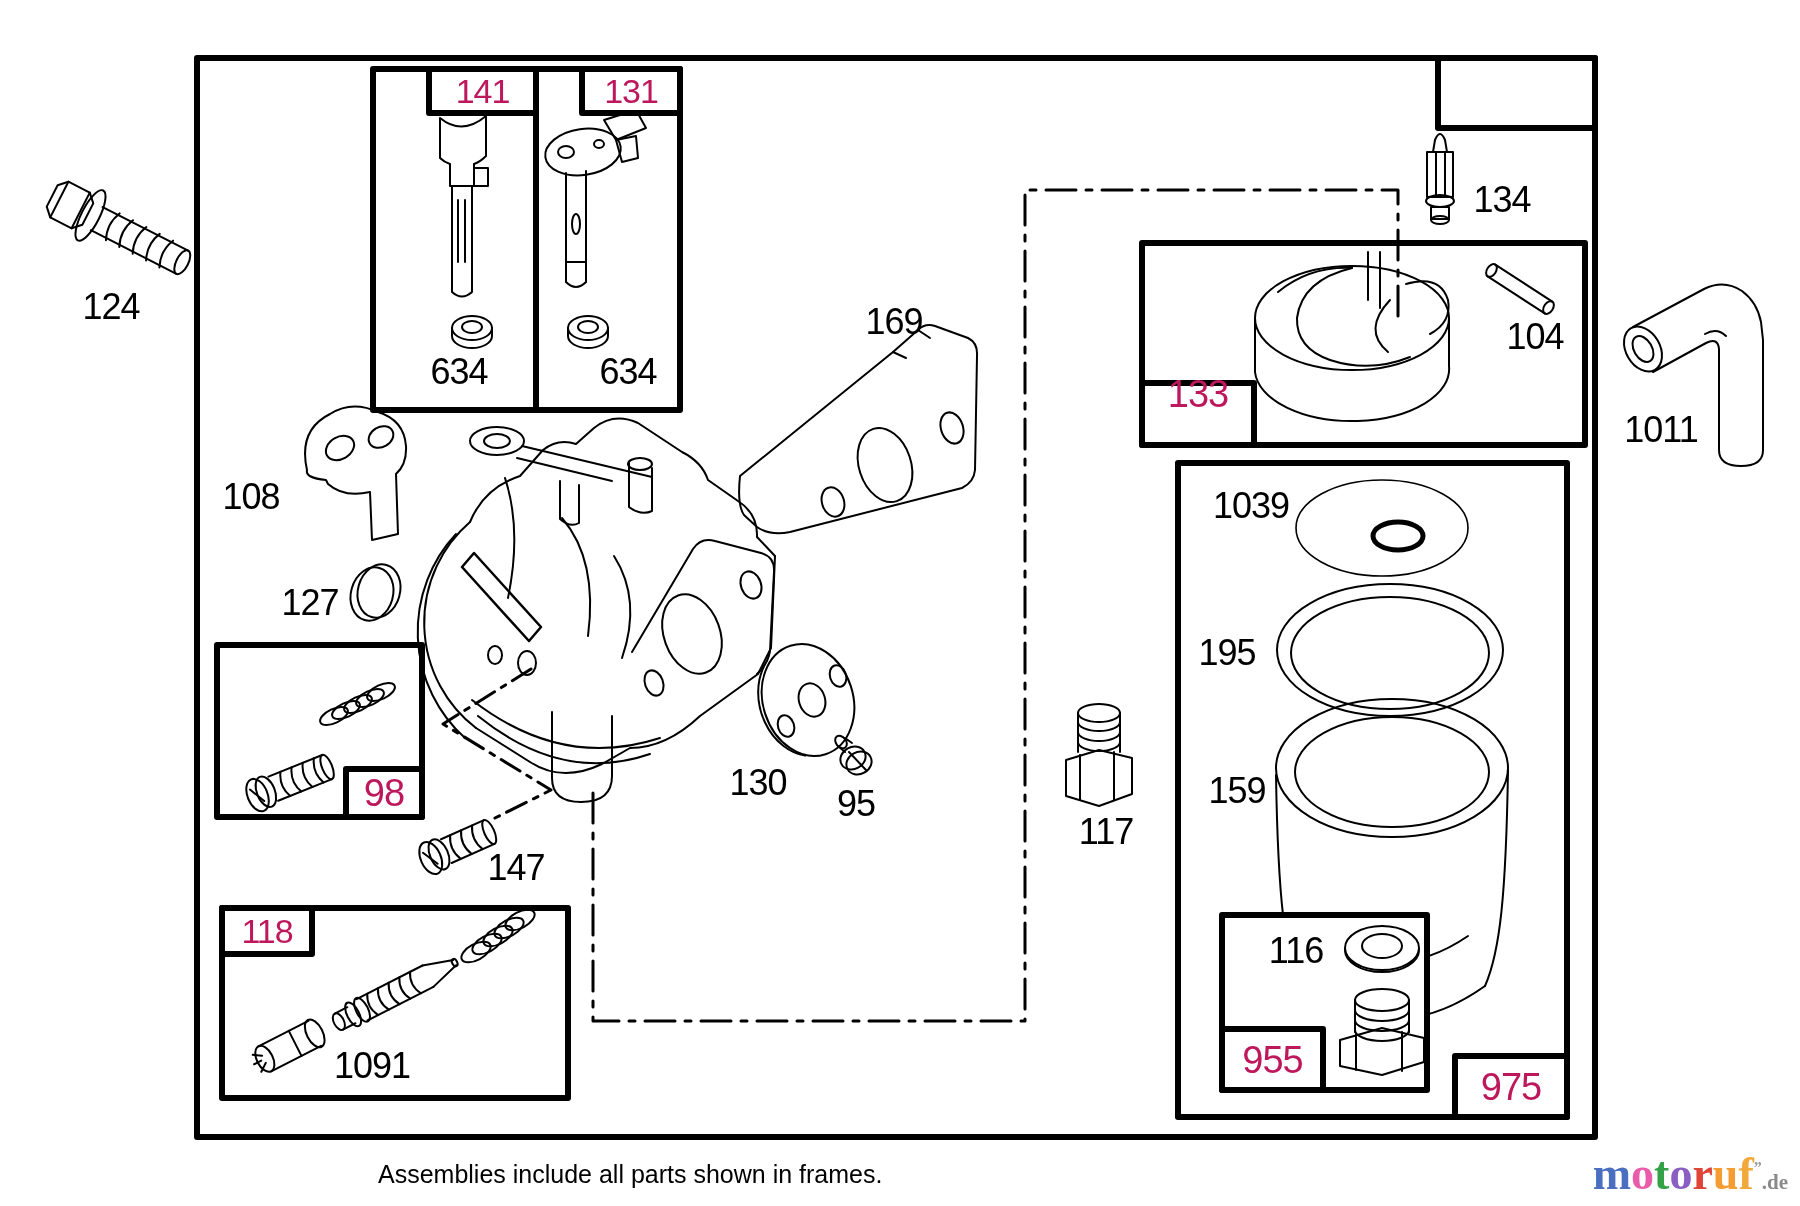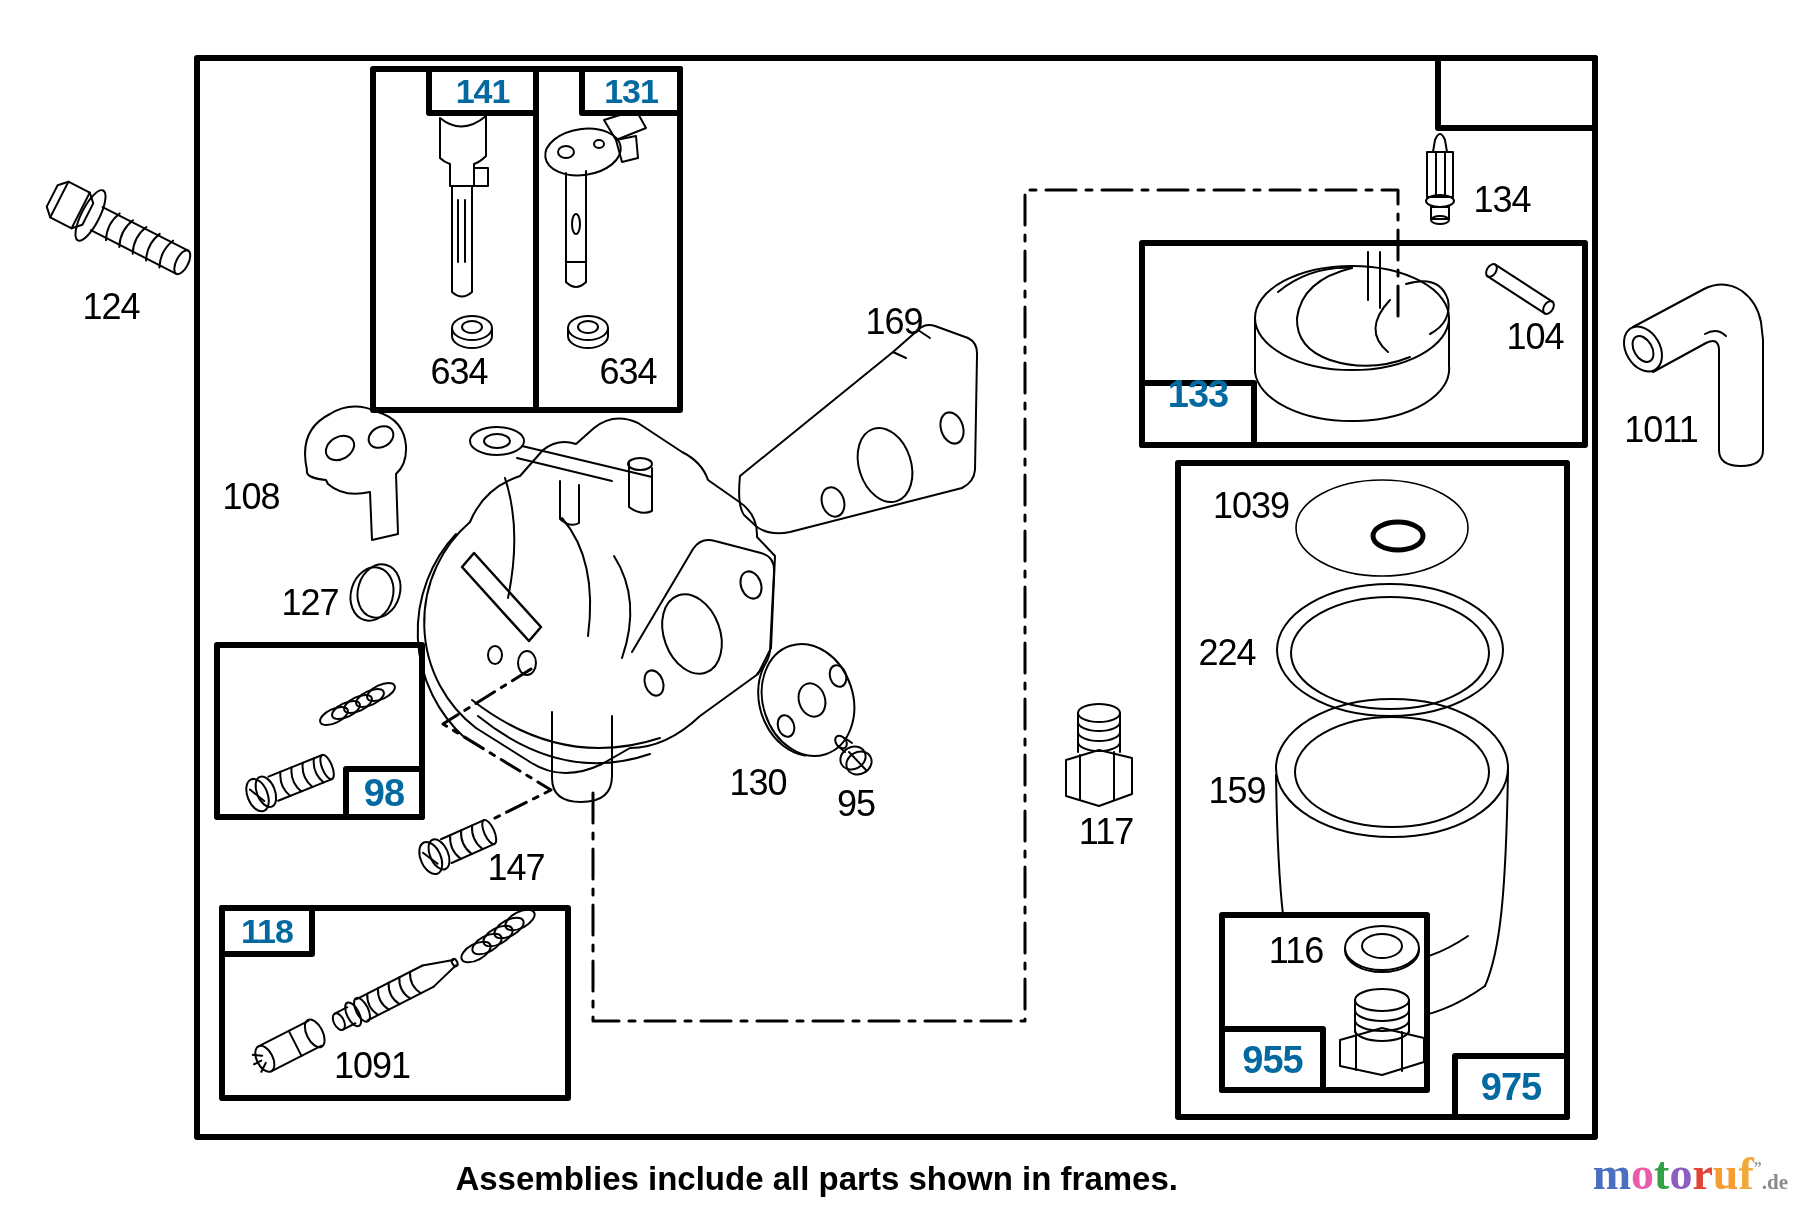--- a/index.html
+++ b/index.html
@@ -2,23 +2,23 @@
 <html><head>
 <meta charset="utf-8">
 <style>
   html,body{margin:0;padding:0;background:#fff;}
   .stage{position:relative;width:1800px;height:1206px;background:#fff;overflow:hidden;
          font-family:"Liberation Sans","DejaVu Sans",sans-serif;}
   .stage svg{position:absolute;left:0;top:0;}
   .pl{position:absolute;transform:translate(-50%,-50%);font-weight:normal;font-size:36px;
       letter-spacing:-1px;color:#000;white-space:nowrap;line-height:1;}
   .bx{position:absolute;display:flex;align-items:center;justify-content:center;
-      font-weight:bold;font-size:38px;letter-spacing:-1px;color:#0369a1;line-height:1;}
-  .caption{position:absolute;left:378px;top:1160px;width:800px;text-align:right;
-           font-weight:bold;font-size:33px;color:#000;}
+      font-weight:normal;font-size:38px;letter-spacing:-1px;color:#be185d;line-height:1;}
+  .caption{position:absolute;left:378px;top:1160px;width:800px;text-align:left;
+           font-weight:normal;font-size:25px;color:#000;}
   .logo{position:absolute;right:12px;bottom:6px;font-family:"Liberation Serif","DejaVu Serif",serif;
         font-size:46px;font-weight:bold;letter-spacing:0px;white-space:nowrap;}
   .logo .suffix{font-size:21px;color:#8a8a8a;font-weight:bold;}
   .logo .mark{font-size:16px;color:#9a9a9a;vertical-align:super;}
 </style>
 </head>
 <body>
 
 <div class="stage">
 
@@ -282,21 +282,21 @@
 <div class="pl" style="left:894px;top:322px">169</div>
 <div class="pl" style="left:758px;top:783px">130</div>
 <div class="pl" style="left:856px;top:804px">95</div>
 <div class="pl" style="left:516px;top:868px">147</div>
 <div class="pl" style="left:372px;top:1066px">1091</div>
 <div class="pl" style="left:1106px;top:832px">117</div>
 <div class="pl" style="left:1502px;top:200px">134</div>
 <div class="pl" style="left:1535px;top:337px">104</div>
 <div class="pl" style="left:1661px;top:430px">1011</div>
 <div class="pl" style="left:1251px;top:506px">1039</div>
-<div class="pl" style="left:1227px;top:653px">224</div>
+<div class="pl" style="left:1227px;top:653px">195</div>
 <div class="pl" style="left:1237px;top:791px">159</div>
 <div class="pl" style="left:1296px;top:951px">116</div>
 
 <div class="bx" style="left:429px;top:69px;width:107px;height:44px;font-size:34px">141</div>
 <div class="bx" style="left:582px;top:69px;width:98px;height:44px;font-size:34px">131</div>
 <div class="bx" style="left:1142px;top:363px;width:112px;height:62px">133</div>
 <div class="bx" style="left:346px;top:769px;width:76px;height:48px">98</div>
 <div class="bx" style="left:222px;top:908px;width:90px;height:46px;font-size:34px">118</div>
 <div class="bx" style="left:1222px;top:1029px;width:101px;height:61px">955</div>
 <div class="bx" style="left:1455px;top:1056px;width:112px;height:61px">975</div>

